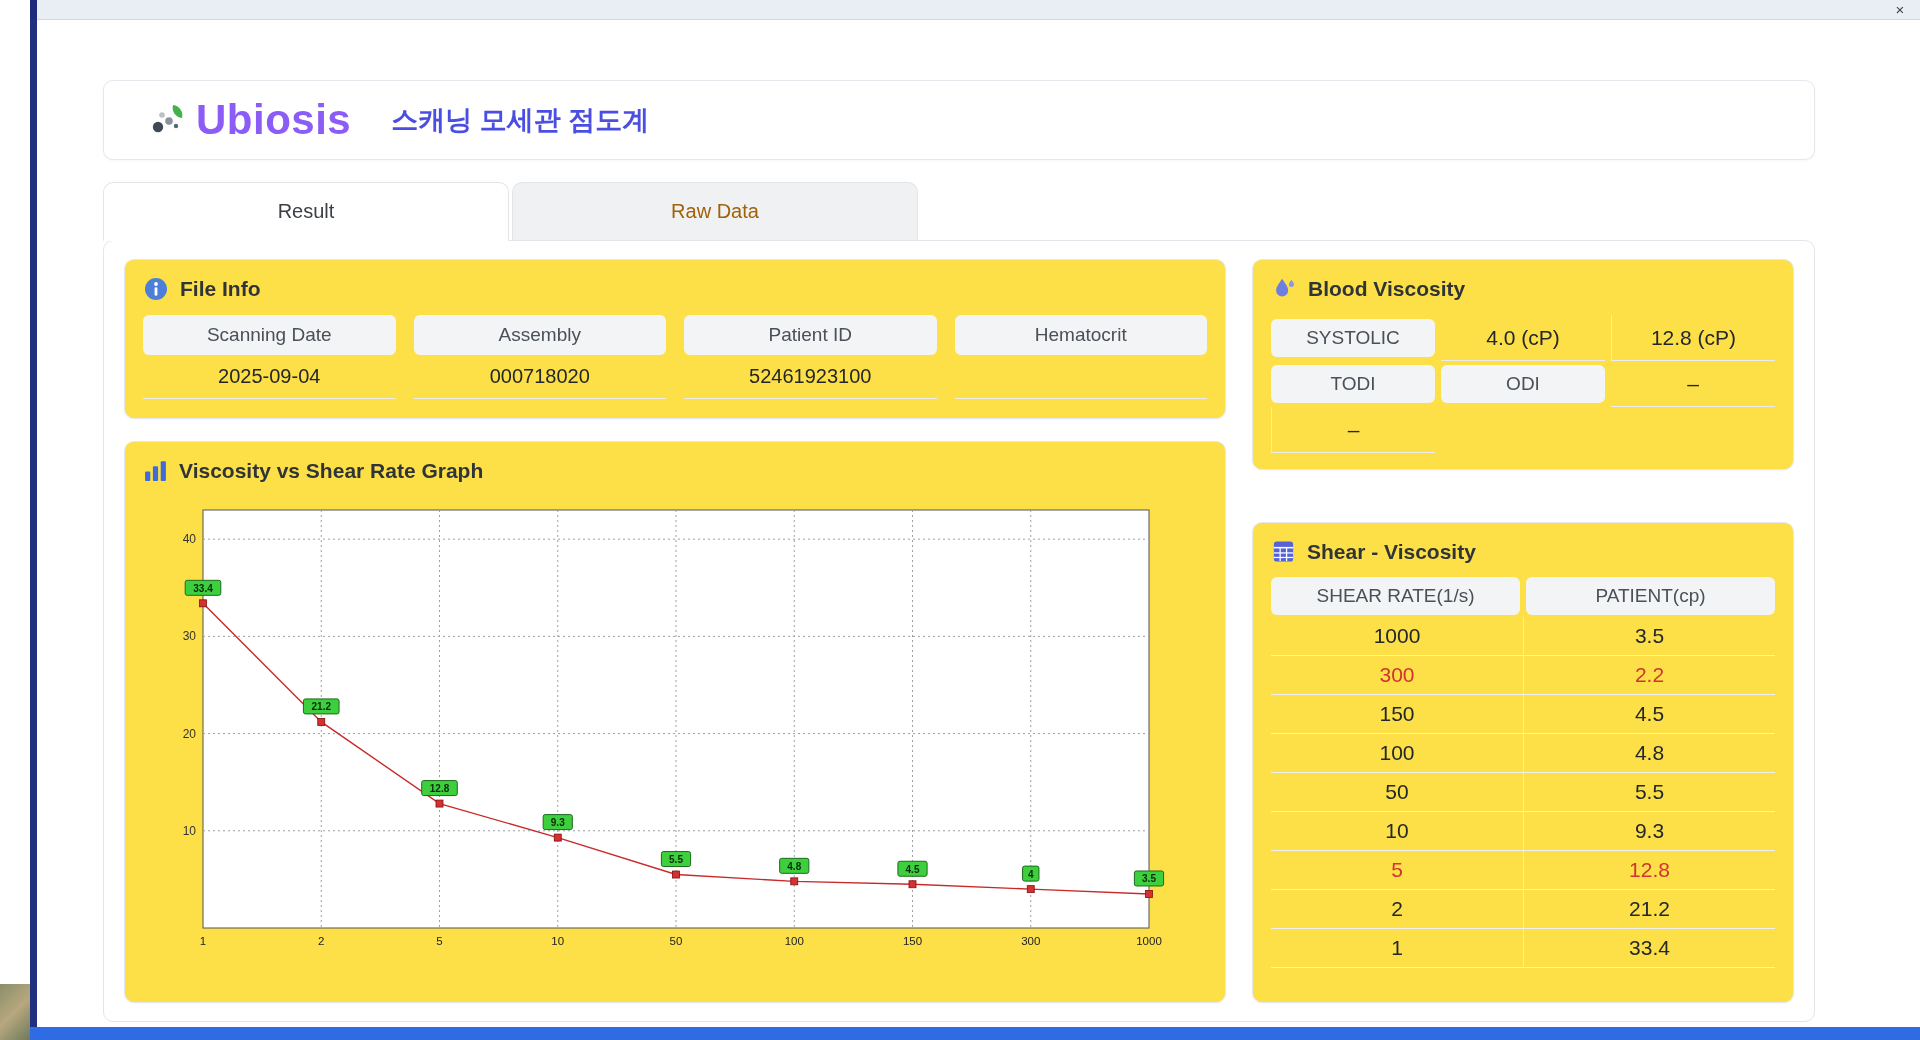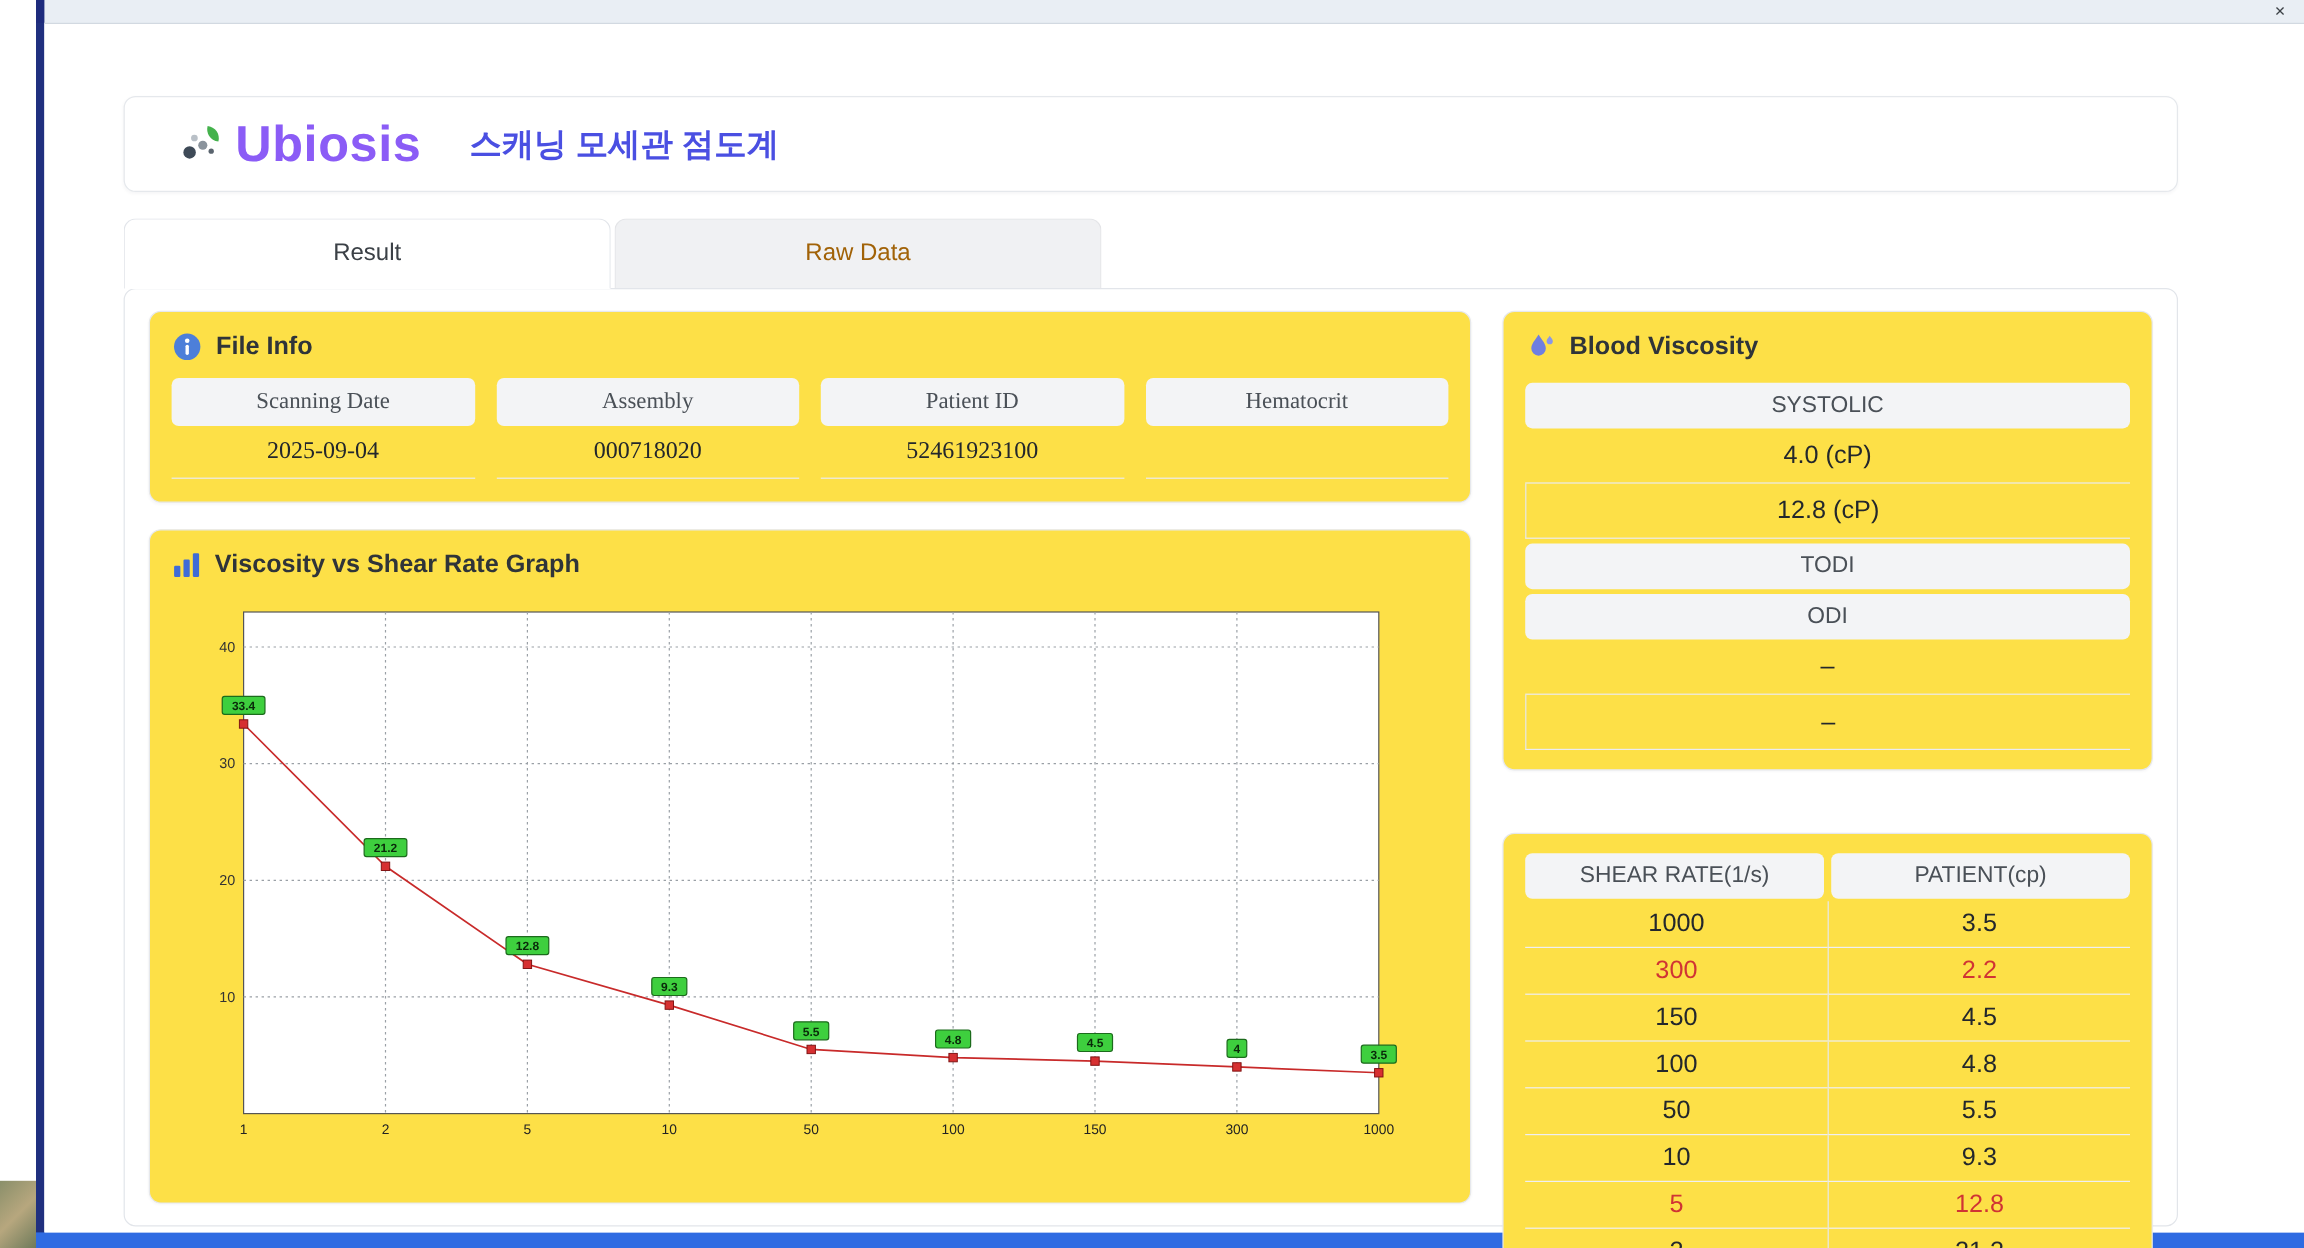--- a/index.html
+++ b/index.html
@@ -44,33 +44,33 @@
 
   .card { border:1px solid #e6e8ec; border-radius:10px; background:#fde047; padding:16px 18px;
     box-shadow:0 1px 2px rgba(20,30,50,.03); }
   .card-title { display:flex; align-items:center; gap:11px; font-size:21px; font-weight:700;
     color:#2f3439; margin-bottom:13px; }
   .card-title svg { flex:0 0 auto; }
 
   
   .file-card { height:160px; }
   .fields { display:flex; gap:18px; }
-  .field { flex:1;font-family:Liberation Serif, serif; }
+  .field { flex:1; }
   .field-label { background:#f3f4f6; border-radius:6px; height:40px; display:flex; align-items:center;
     justify-content:center; font-size:19px; color:#4a5057; }
   .field-value { height:44px; display:flex; align-items:center; justify-content:center;
     font-size:20px; color:#23272c; border-bottom:1px solid #ececef; }
 
   
   .graph-card { flex:1; }
   .chart-wrap { padding-left:14px; }
   svg.chart { display:block; }
 
   
-  .bv-grid { display:grid; grid-template-columns:1fr; column-gap:6px;text-align:center; }
+  .bv-grid { display:grid; grid-template-columns:1fr 1fr 1fr; column-gap:6px;text-align:center; }
   .bv-label { background:#f3f4f6; border-radius:6px; height:38px; display:flex; align-items:center;
     justify-content:center; font-size:19px; color:#4a5057; margin-top:4px; }
   .bv-value { height:46px; display:flex; align-items:center; justify-content:center;
     font-size:21px; color:#23272c; border-bottom:1px solid #ececef; }
   .bv-value.col2 { border-left:1px solid #e7e8eb; }
 
   
   .shear-card { flex:1; }
   .st-header { display:grid; grid-template-columns:1fr 1fr; column-gap:6px; margin-bottom:2px; }
   .st-hcell { background:#f3f4f6; border-radius:6px; height:38px; display:flex; align-items:center;
@@ -231,20 +231,31 @@
               <div class="bv-value">4.0 (cP)</div>
               <div class="bv-value col2">12.8 (cP)</div>
               <div class="bv-label">TODI</div>
               <div class="bv-label">ODI</div>
               <div class="bv-value">–</div>
               <div class="bv-value col2">–</div>
             </div>
         </div>
 
         <div class="card shear-card">
+          <div class="card-title">
+            <svg width="25" height="25" viewBox="0 0 26 26">
+              <rect x="3" y="2.5" width="20" height="21" rx="3" fill="#5563d8"></rect>
+              <line x1="3" y1="9" x2="23" y2="9" stroke="#fff" stroke-width="1.6"></line>
+              <line x1="3" y1="14.5" x2="23" y2="14.5" stroke="#fff" stroke-width="1.3"></line>
+              <line x1="3" y1="19.2" x2="23" y2="19.2" stroke="#fff" stroke-width="1.3"></line>
+              <line x1="9.5" y1="9" x2="9.5" y2="23" stroke="#fff" stroke-width="1.3"></line>
+              <line x1="16.2" y1="9" x2="16.2" y2="23" stroke="#fff" stroke-width="1.3"></line>
+            </svg>
+            <span>Shear - Viscosity</span>
+          </div>
           <div>
               <div class="st-header">
                 <div class="st-hcell">SHEAR RATE(1/s)</div>
                 <div class="st-hcell">PATIENT(cp)</div>
               </div>
               <div class="st-row">
                 <div class="st-cell c1">1000</div>
                 <div class="st-cell c2">3.5</div>
               </div>
               <div class="st-row hl">

